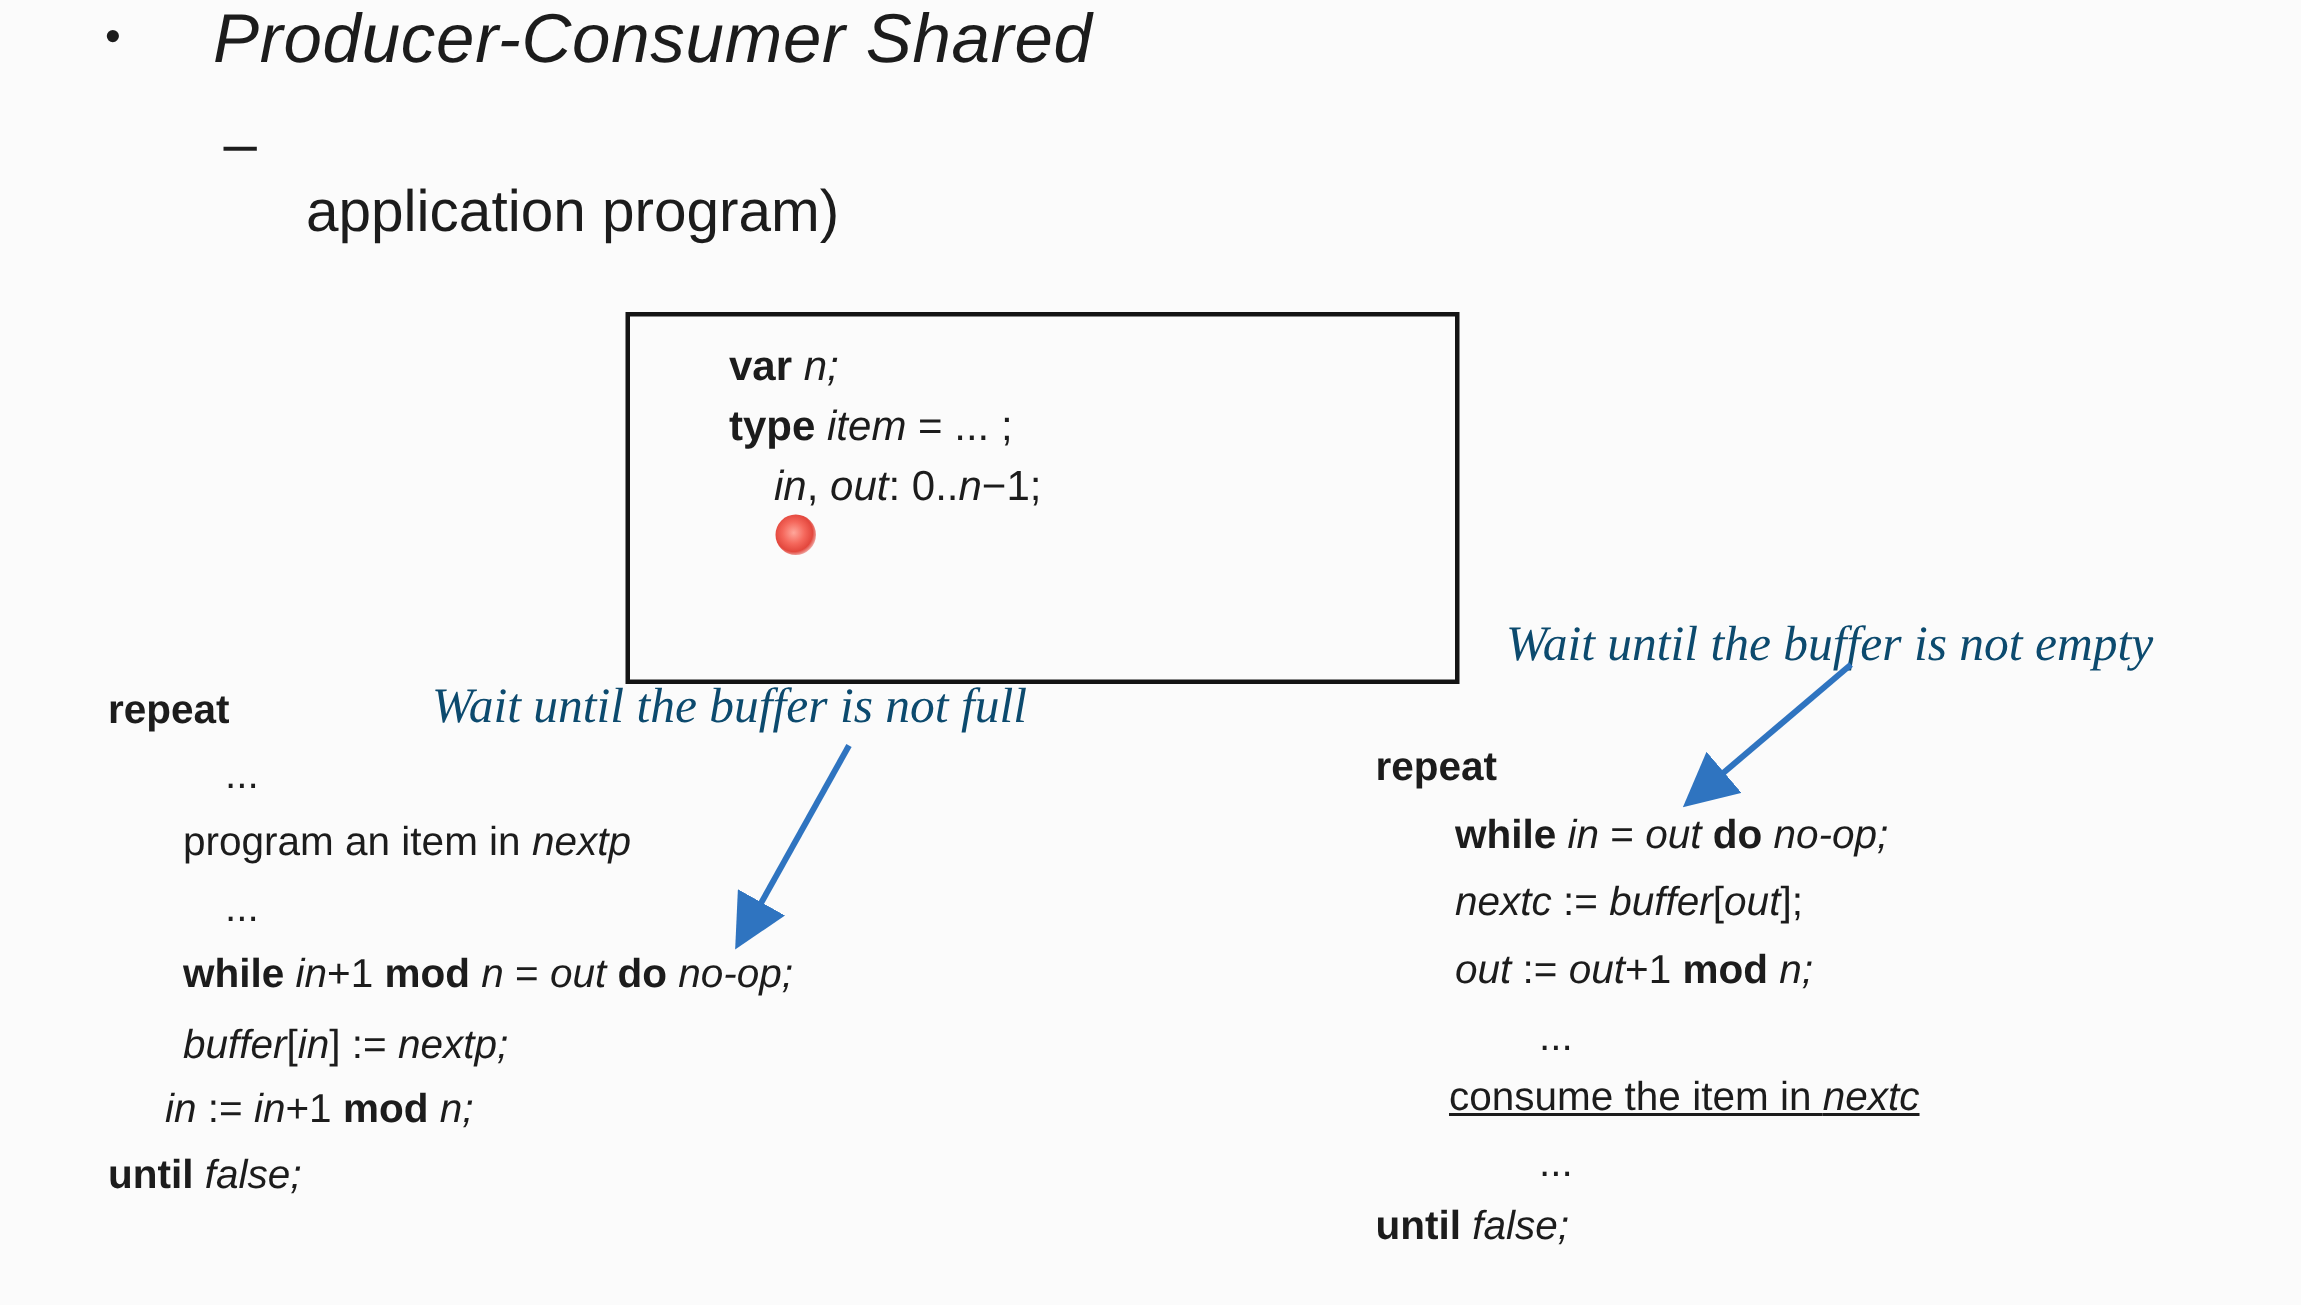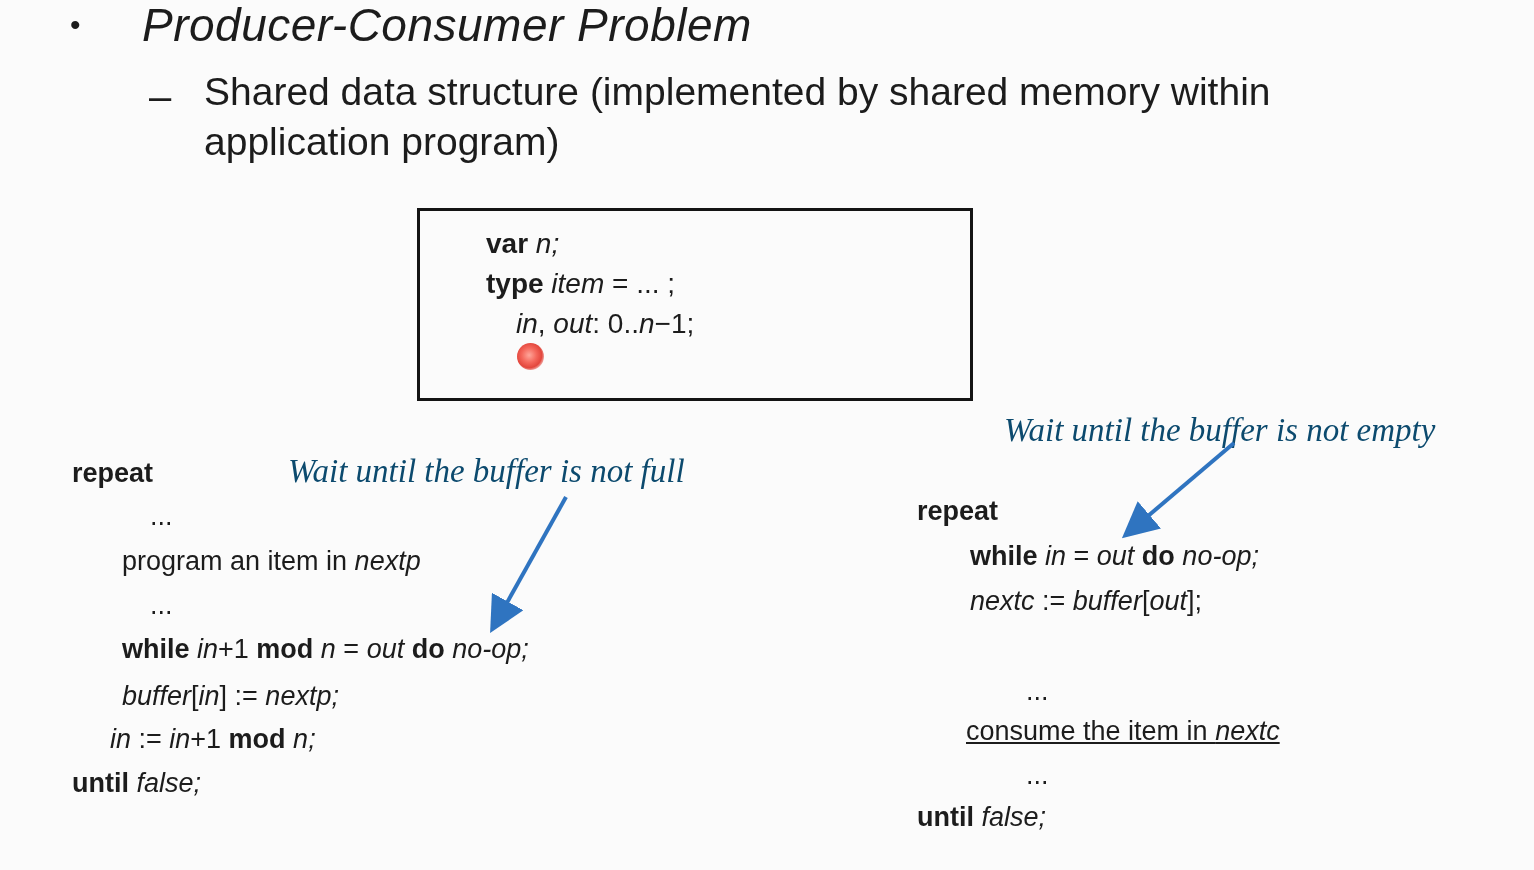--- a/index.html
+++ b/index.html
@@ -19,21 +19,21 @@
 
   
   .bullet{left:70px;top:10px;font-size:30px;}
   .title{left:142px;top:2px;font-size:46px;font-style:italic;letter-spacing:.5px;}
   .dash{left:149px;top:76px;font-size:40px;}
   .sub1{left:204px;top:72px;font-size:39px;}
   .sub2{left:204px;top:122px;font-size:39px;}
 
   
   .decl-box{
-    position:absolute;left:417px;top:208px;width:556px;height:193px;
+    position:absolute;left:417px;top:208px;width:556px;height:248px;
     border:3px solid #141414;background:transparent;box-sizing:border-box;
     padding:13px 0 0 66px;
   }
   .decl-line{font-size:28px;line-height:40px;white-space:pre;}
   .decl-indent{margin-left:30px;}
 
   
   .laser-dot{
     position:absolute;left:517px;top:343px;width:27px;height:27px;border-radius:50%;
     background:radial-gradient(circle at 45% 45%, #ff9d90 0%, #f4574a 35%, #e03328 60%, rgba(224,51,40,.25) 78%, rgba(224,51,40,0) 100%);
@@ -74,24 +74,23 @@
   .callout-right{left:1004px;top:414px;}
 
   .arrow-layer{position:absolute;left:0;top:0;width:1534px;height:870px;pointer-events:none;}
 </style>
 </head>
 <body>
 
 <div class="slide">
 
   <span class="abs bullet">•</span>
-  <span class="abs title">Producer-Consumer Problem</span>
+  <span class="abs title">Producer-Consumer Shared</span>
 
   <span class="abs dash">–</span>
-  <span class="abs sub1">Shared data structure (implemented by shared memory within</span>
   <span class="abs sub2">application program)</span>
 
   <div class="decl-box">
     <div class="decl-line"><span class="b">var</span><span class="i"> n;</span></div>
     <div class="decl-line"><span class="b">type</span><span class="i"> item</span><span> = ... ;</span></div>
     <div class="decl-line decl-indent"><span class="i">in</span><span>, </span><span class="i">out</span><span>: 0..</span><span class="i">n</span><span>−1;</span></div>
   </div>
 
   <div class="laser-dot"></div>
 
@@ -100,20 +99,21 @@
   <div class="abs code p3"><span>program an item in </span><span class="i">nextp</span></div>
   <div class="abs code p4"><span>...</span></div>
   <div class="abs code p5"><span class="b">while </span><span class="i">in</span><span>+1 </span><span class="b">mod</span><span class="i"> n</span><span> = </span><span class="i">out </span><span class="b">do</span><span class="i"> no-op;</span></div>
   <div class="abs code p6"><span class="i">buffer</span><span>[</span><span class="i">in</span><span>] := </span><span class="i">nextp;</span></div>
   <div class="abs code p7"><span class="i">in</span><span> := </span><span class="i">in</span><span>+1 </span><span class="b">mod</span><span class="i"> n;</span></div>
   <div class="abs code p8"><span class="b">until</span><span class="i"> false;</span></div>
 
   <div class="abs code c1"><span class="b">repeat</span></div>
   <div class="abs code c2"><span class="b">while </span><span class="i">in</span><span> = </span><span class="i">out </span><span class="b">do</span><span class="i"> no-op;</span></div>
   <div class="abs code c3"><span class="i">nextc</span><span> := </span><span class="i">buffer</span><span>[</span><span class="i">out</span><span>];</span></div>
+  <div class="abs code c4"><span class="i">out</span><span> := </span><span class="i">out</span><span>+1 </span><span class="b">mod</span><span class="i"> n;</span></div>
   <div class="abs code c5"><span>...</span></div>
   <div class="abs code c6"><span>consume the item in </span><span class="i">nextc</span></div>
   <div class="abs code c7"><span>...</span></div>
   <div class="abs code c8"><span class="b">until</span><span class="i"> false;</span></div>
 
   <div class="callout callout-left">Wait until the buffer is not full</div>
   <div class="callout callout-right">Wait until the buffer is not empty</div>
 
   <svg class="arrow-layer" viewBox="0 0 1534 870" xmlns="http://www.w3.org/2000/svg">
     <defs>

